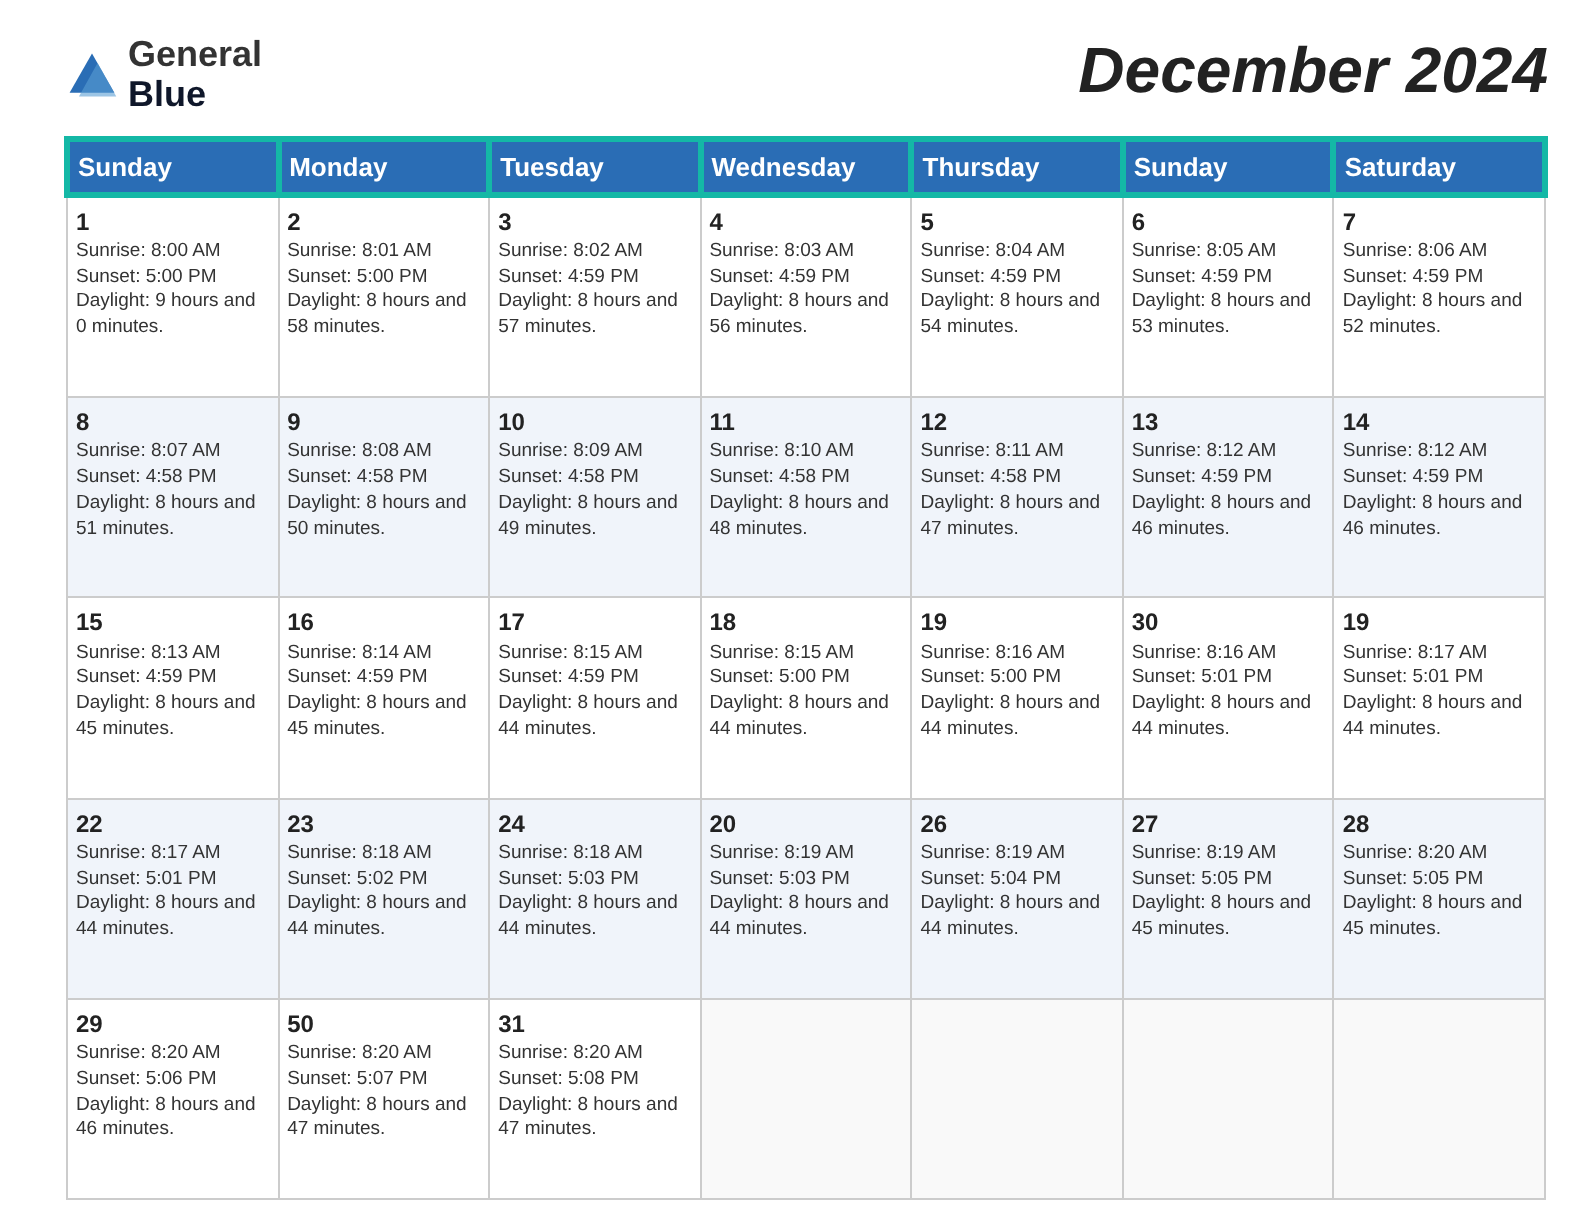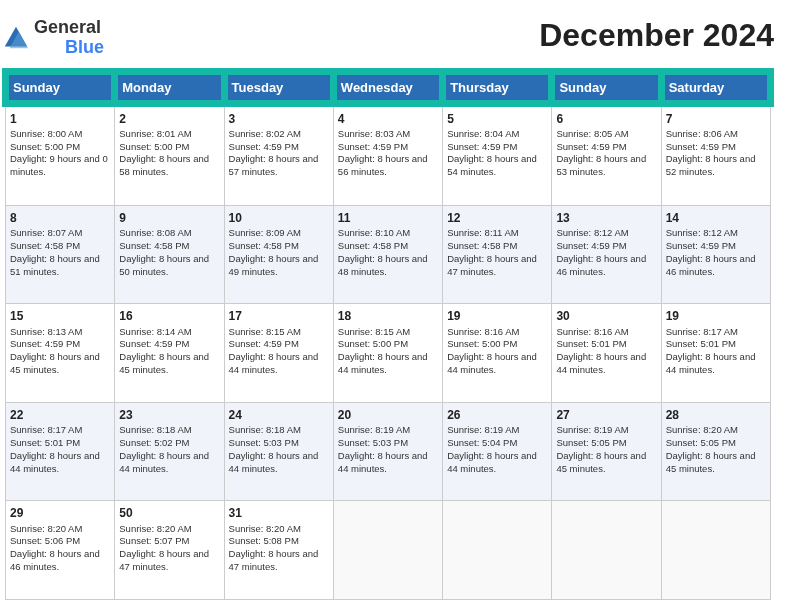--- a/index.html
+++ b/index.html
@@ -6,48 +6,49 @@
     body {
       font-family: Arial, sans-serif;
       background: #fff;
       width: 792px;
       height: 612px;
       overflow: hidden;
     }
     .page {
       width: 792px;
       height: 612px;
-      padding: 18px 18px 12px 2px;
+      padding: 18px 18px 12px 32px;
       display: flex;
       flex-direction: column;
     }
     .header {
       display: flex;
       justify-content: space-between;
       align-items: flex-start;
       margin-bottom: 10px;
     }
     .logo {
       display: flex;
       align-items: center;
     }
     .logo-text {
       font-size: 18px;
       font-weight: bold;
       line-height: 1.1;
     }
     .logo-general { color: #333; }
-    .logo-blue { color: #3b82f6; margin-left: 31px; }
+    .logo-blue { color: #0f172a; }
     .logo-icon {
       width: 28px;
       height: 28px;
       margin-right: 4px;
     }
     .title-area {
       text-align: right;
+      font-style: italic;
     }
     .month-title {
       font-size: 32px;
       font-weight: bold;
       color: #222;
       line-height: 1.1;
     }
     .subtitle {
       font-size: 14px;
       color: #444;
@@ -58,21 +59,21 @@
       width: 100%;
       table-layout: fixed;
     }
     .calendar th {
       background: #2a6db5;
       color: #fff;
       font-size: 13px;
       font-weight: bold;
       padding: 5px 4px;
       text-align: left;
-      border: 7px solid #14b8a6;
+      border: 3px solid #14b8a6;
     }
     .calendar td {
       border: 1px solid #ccc;
       vertical-align: top;
       padding: 4px 4px 3px 4px;
       font-size: 9.5px;
       color: #333;
       line-height: 1.35;
       background: #fff;
     }

